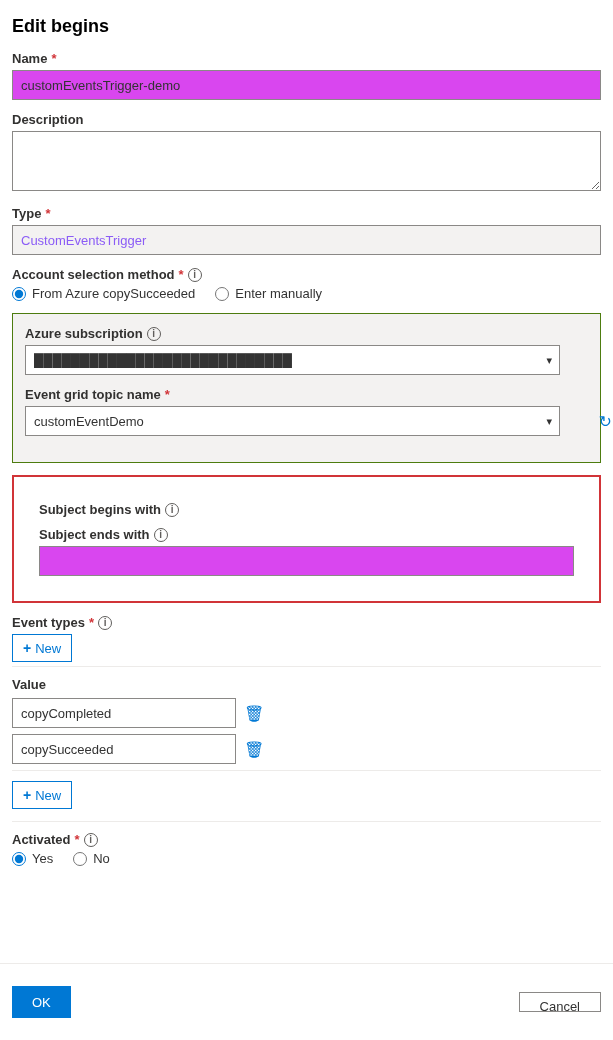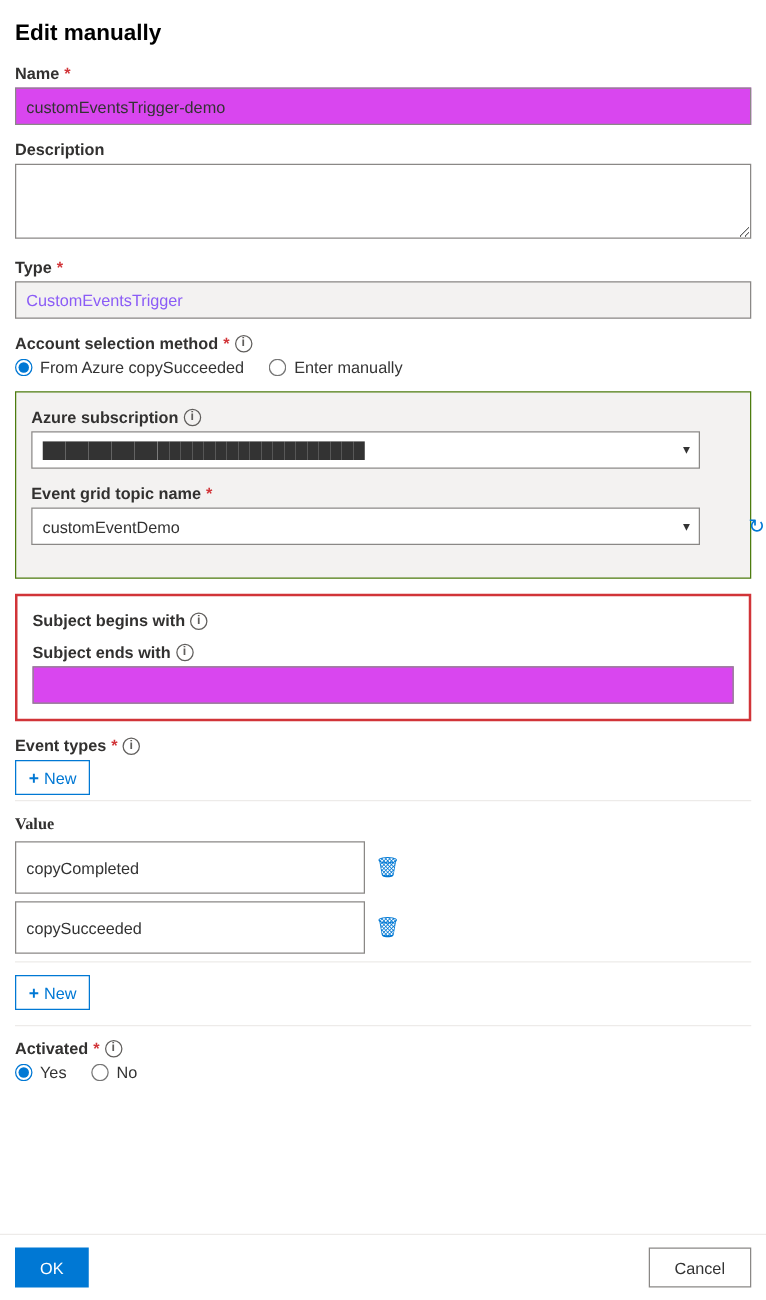--- a/index.html
+++ b/index.html
@@ -139,21 +139,21 @@
     }
     .select-row {
       display: flex;
       align-items: center;
       gap: 0;
       position: relative;
       padding-right: 28px;
     }
     .highlighted-section {
       border: 2px solid #d13438;
-      padding: 12px;
+      padding: 25px;
       margin-bottom: 12px;
       background: #fff;
     }
     .event-types-section {
     }
     .new-button {
       display: inline-flex;
       align-items: center;
       gap: 4px;
       border: 1px solid #0078d4;
@@ -167,33 +167,32 @@
     .plus-icon {
       font-size: 14px;
       font-weight: bold;
       color: #0078d4;
     }
     .value-label {
       font-size: 13px;
       font-weight: 600;
       color: #323130;
       margin: 8px 0 6px 0;
-      font-family: Liberation Serif, serif;
     }
     .value-row {
       display: flex;
       align-items: center;
       gap: 8px;
       margin-bottom: 6px;
     }
     .value-input {
-      width: 280px;
+      width: 224px;
       height: 30px;
       border: 1px solid #8a8886;
-      padding: 20px 8px;
+      padding: 8px 8px;
       font-size: 13px;
       color: #333;
       outline: none;
     }
     .delete-icon {
       color: #0078d4;
       font-size: 16px;
       cursor: pointer;
     }
     .divider {
@@ -204,55 +203,55 @@
     .annotations-section {
       margin-bottom: 12px;
     }
     .activated-section {
       margin-bottom: 16px;
     }
     .footer {
       display: flex;
       align-items: center;
       justify-content: space-between;
-      padding: 10px 12px;
+      padding: 22px 12px;
       border-top: 1px solid #edebe9;
       background: #fff;
     }
     .ok-button {
       background: #0078d4;
       color: #fff;
       border: none;
       padding: 6px 20px;
       font-size: 13px;
       cursor: pointer;
       height: 32px;
     }
     .cancel-button {
       background: #fff;
       color: #333;
       border: 1px solid #8a8886;
       padding: 6px 20px;
       font-size: 13px;
       cursor: pointer;
-      height: 32px;
+      height: 20px;
     }
     .subject-field-group {
       margin-bottom: 10px;
     }
     .subject-field-group:last-child {
       margin-bottom: 0;
     }
   </style>
 </head>
 <body>
 
 <div class="main-content">
 
-  <div class="page-title">Edit manually</div>
+  <div class="page-title">Edit begins</div>
 
   <div class="field-group">
     <div class="field-label">
       <span>Name</span>
       <span class="required-star">*</span>
     </div>
     <input class="text-input" type="text" value="customEventsTrigger-demo" style="">
   </div>
 
   <div class="field-group">

